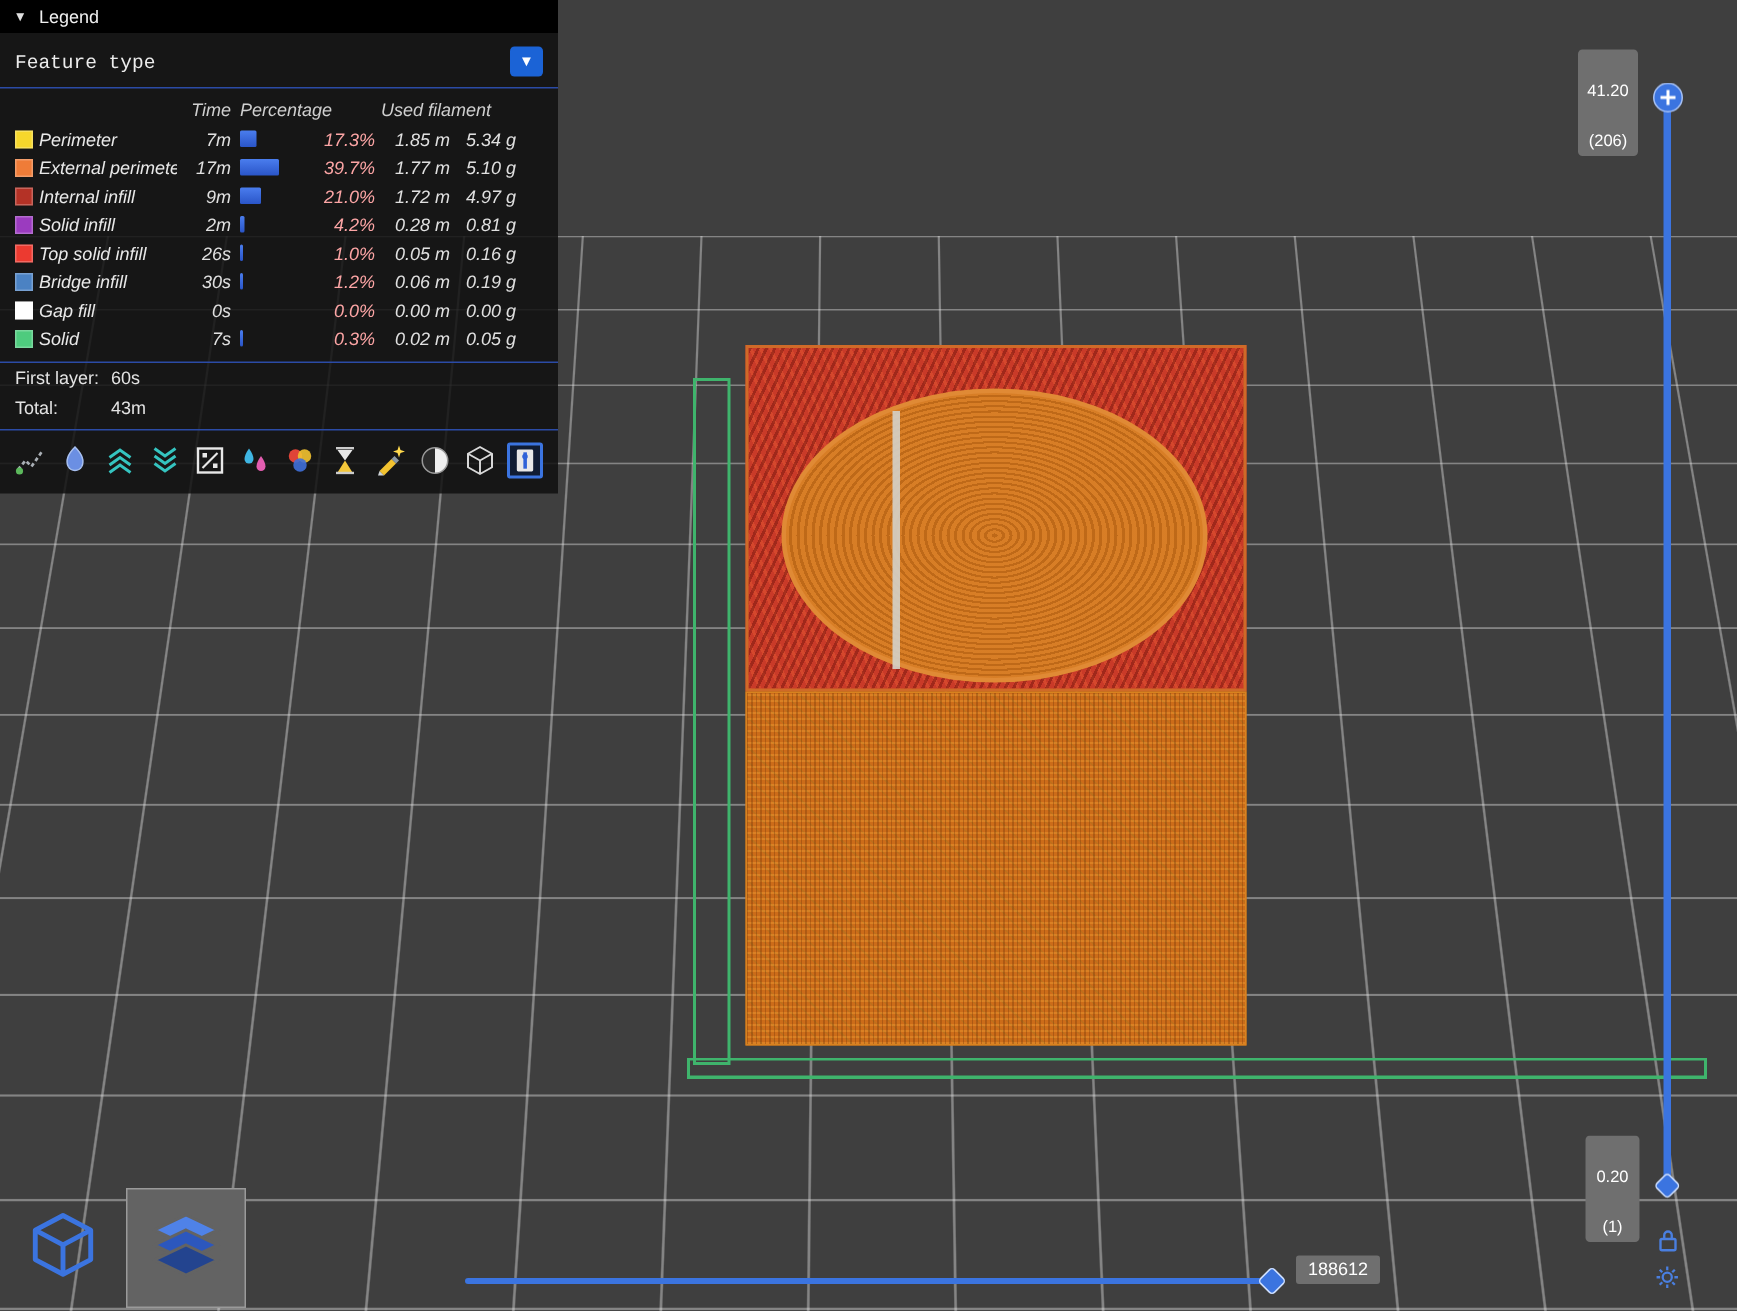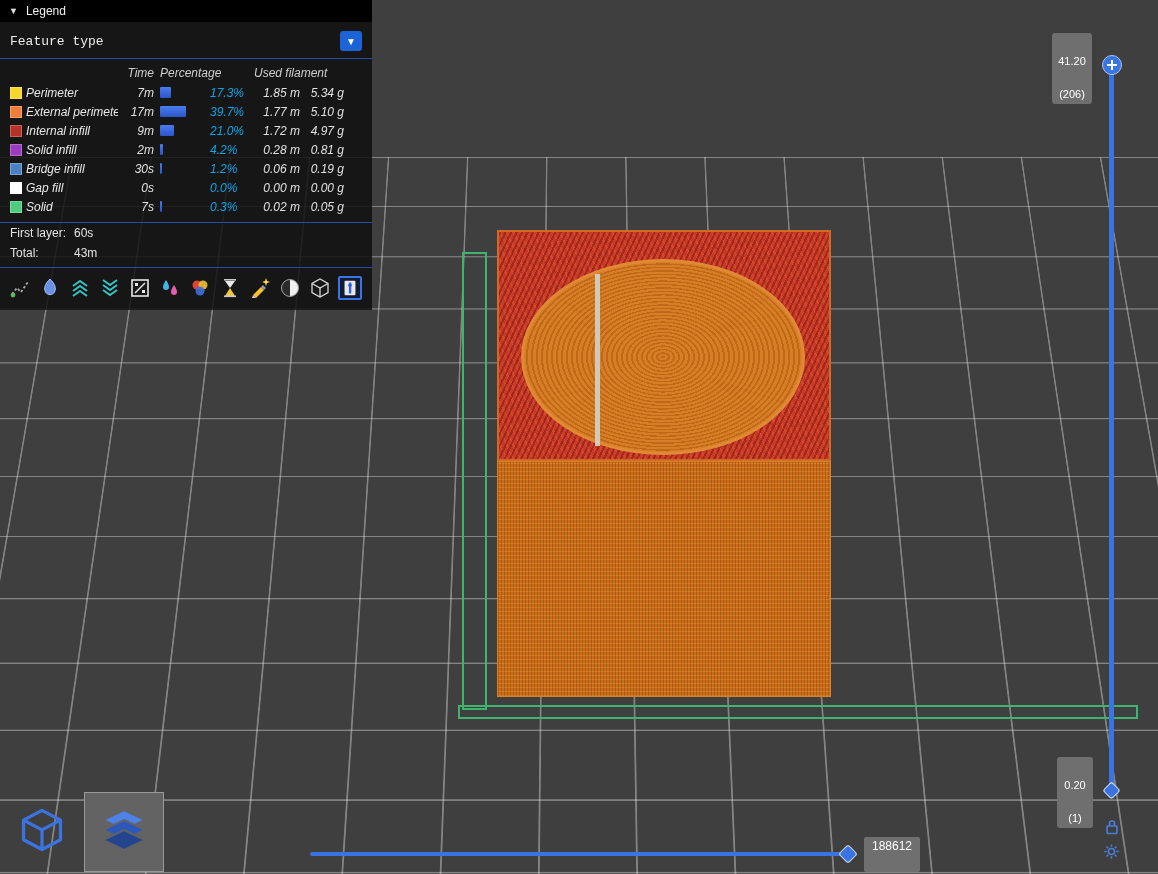--- a/index.html
+++ b/index.html
@@ -91,21 +91,21 @@
   }
   .fhead { height:20px; color:#cfcfcf; }
   .fhead .h-time { grid-column:3; text-align:right; }
   .fhead .h-pct { grid-column:4 / span 2; text-align:left; padding-left:2px; }
   .fhead .h-fil { grid-column:6 / span 2; text-align:left; }
   .swatch { width:12px; height:12px; border:1px solid rgba(255,255,255,.25); }
   .c-name { white-space:nowrap; overflow:hidden; color:#e9e9e9; }
   .c-time { text-align:right; color:#e0e0e0; }
   .c-bar { height:11px; display:flex; align-items:center; padding-left:2px; }
   .c-bar .bar { height:11px; background:linear-gradient(#4a7dee,#2a55c8); border-radius:1px; }
-  .c-pct { text-align:left; color:#0ea5e9; }
+  .c-pct { text-align:right; color:#fca5a5; }
   .c-m, .c-g { text-align:right; color:#e0e0e0; }
   .sep { border:0; border-top:1px solid #2b4ba6; margin:0; }
   .est-title { padding:7px 10px 6px; color:#e6e6e6; }
   .est-row { display:flex; padding:3px 10px; color:#e3e3e3; }
   .est-row .el { width:64px; }
   .legend-icons {
     display:flex; align-items:center; gap:6px; padding:8px 8px 10px;
     border-top:1px solid #2b4ba6; margin-top:4px;
   }
   .licon {
@@ -149,21 +149,21 @@
     position:absolute; left:310px; top:852px; width:540px; height:4px;
     background:#3b74e0; border-radius:2px; z-index:8; cursor:pointer;
   }
   .h-thumb {
     position:absolute; left:841px; top:847px; width:14px; height:14px;
     background:#3b74e0; border:1.5px solid #cfe0ff; transform:rotate(45deg);
     border-radius:3px; z-index:9; cursor:grab;
   }
   .hlabel {
     position:absolute; left:864px; top:837px; background:#6f6f6f; color:#fff;
-    font-size:12px; padding:2px 8px 19px; border-radius:2px; z-index:9;
+    font-size:12px; padding:2px 8px 3px; border-radius:2px; z-index:9;
   }
 
   
   .view-buttons { position:absolute; left:2px; top:792px; display:flex; gap:2px; z-index:9; }
   .vbtn {
     width:80px; height:80px; display:flex; align-items:center; justify-content:center;
     background:transparent; border:none; cursor:pointer;
   }
   .vbtn.active { background:#636363; border:1px solid #9a9a9a; }
 </style>
@@ -241,20 +241,31 @@
           <div class="frow">
     <span class="swatch" style="background: rgb(155, 59, 191);"></span>
     <span class="c-name">Solid infill</span>
     <span class="c-time">2m</span>
     <span class="c-bar">
               <span class="bar" style="width: 2.772px;"></span>
             </span>
     <span class="c-pct">4.2%</span>
     <span class="c-m">0.28 m</span>
     <span class="c-g">0.81 g</span>
+  </div>
+          <div class="frow">
+    <span class="swatch" style="background: rgb(236, 58, 48);"></span>
+    <span class="c-name">Top solid infill</span>
+    <span class="c-time">26s</span>
+    <span class="c-bar">
+              <span class="bar" style="width: 1.5px;"></span>
+            </span>
+    <span class="c-pct">1.0%</span>
+    <span class="c-m">0.05 m</span>
+    <span class="c-g">0.16 g</span>
   </div>
           <div class="frow">
     <span class="swatch" style="background: rgb(75, 130, 195);"></span>
     <span class="c-name">Bridge infill</span>
     <span class="c-time">30s</span>
     <span class="c-bar">
               <span class="bar" style="width: 1.5px;"></span>
             </span>
     <span class="c-pct">1.2%</span>
     <span class="c-m">0.06 m</span>

